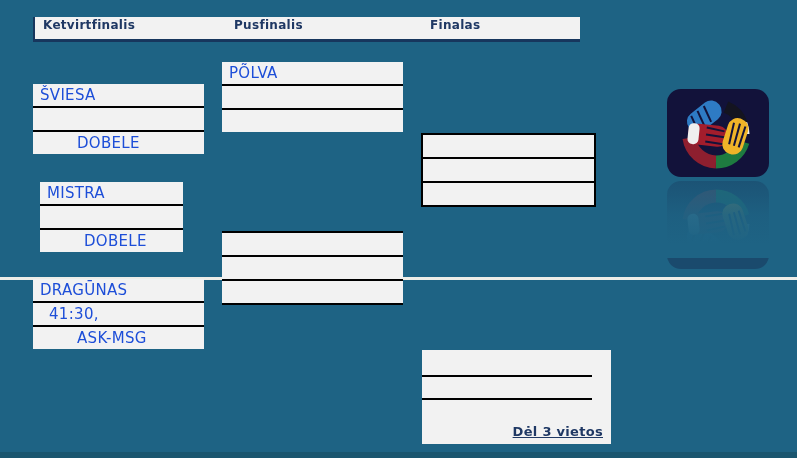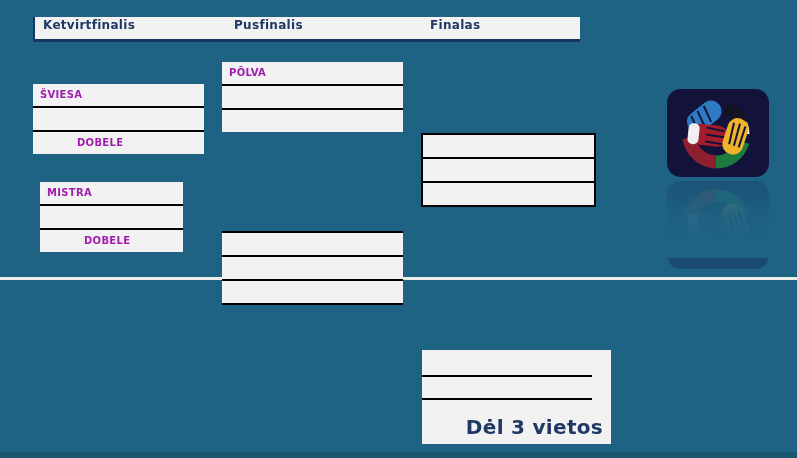--- a/index.html
+++ b/index.html
@@ -21,21 +21,21 @@
     white-space:nowrap;letter-spacing:.3px;
   }
 
   
   .hline{position:absolute;left:0;top:277px;width:797px;height:3px;background:#EDEDE8;z-index:1;}
 
   
   .box{position:absolute;background:#F2F2F2;z-index:2;}
   .row{
     height:22px;line-height:22px;padding-left:7px;
-    font-size:10px;font-weight:bold;color:#a21caf;white-space:nowrap;
+    font-size:15px;font-weight:normal;color:#1d4ed8;white-space:nowrap;
     border-bottom:2px solid #000;letter-spacing:.3px;
   }
   .row:last-child{border-bottom:none;padding-left:44px;}
   .row.indent{padding-left:16px;}
   .box.closed{border-top:2px solid #000;border-bottom:2px solid #000;}
   .box.outlined{border:2px solid #000;}
 
   #qf1{left:33px;top:84px;width:171px;}
   #qf2{left:40px;top:182px;width:143px;}
   #qf3{left:33px;top:279px;width:171px;}
@@ -43,21 +43,21 @@
   #sf2{left:222px;top:231px;width:181px;}
   #final{left:421px;top:133px;width:171px;}
 
   
   #third{left:422px;top:350px;width:189px;height:94px;background:#F2F2F2;z-index:2;position:absolute;}
   .uline{position:absolute;left:0;width:170px;height:2px;background:#000;}
   #third .l1{top:25px;}
   #third .l2{top:48px;}
   .third-label{
     position:absolute;right:8px;bottom:5px;
-    font-size:20px;font-weight:bold;color:#1F3864;white-space:nowrap;letter-spacing:.3px;
+    font-size:13px;font-weight:bold;color:#1F3864;white-space:nowrap;letter-spacing:.3px;text-decoration:underline;
   }
 
   
   .logo{position:absolute;left:666px;top:88px;width:104px;height:90px;z-index:2;}
   .logo-reflect{
     position:absolute;left:666px;top:180px;width:104px;height:90px;z-index:2;
     transform:scaleY(-1);opacity:.30;
   }
   .reflect-fade{
     position:absolute;left:660px;top:180px;width:116px;height:78px;z-index:2;
@@ -122,20 +122,25 @@
     <div class="row"></div>
     <div class="row">DOBELE</div>
   </div>
 
   <div class="box" id="qf2">
     <div class="row">MISTRA</div>
     <div class="row"></div>
     <div class="row">DOBELE</div>
   </div>
 
+  <div class="box" id="qf3">
+    <div class="row">DRAGŪNAS</div>
+    <div class="row indent">41:30,</div>
+    <div class="row">ASK-MSG</div>
+  </div>
 
   <div class="box" id="sf1">
     <div class="row">PÕLVA</div>
     <div class="row"></div>
     <div class="row"></div>
   </div>
 
   <div class="box closed" id="sf2">
     <div class="row"></div>
     <div class="row"></div>

